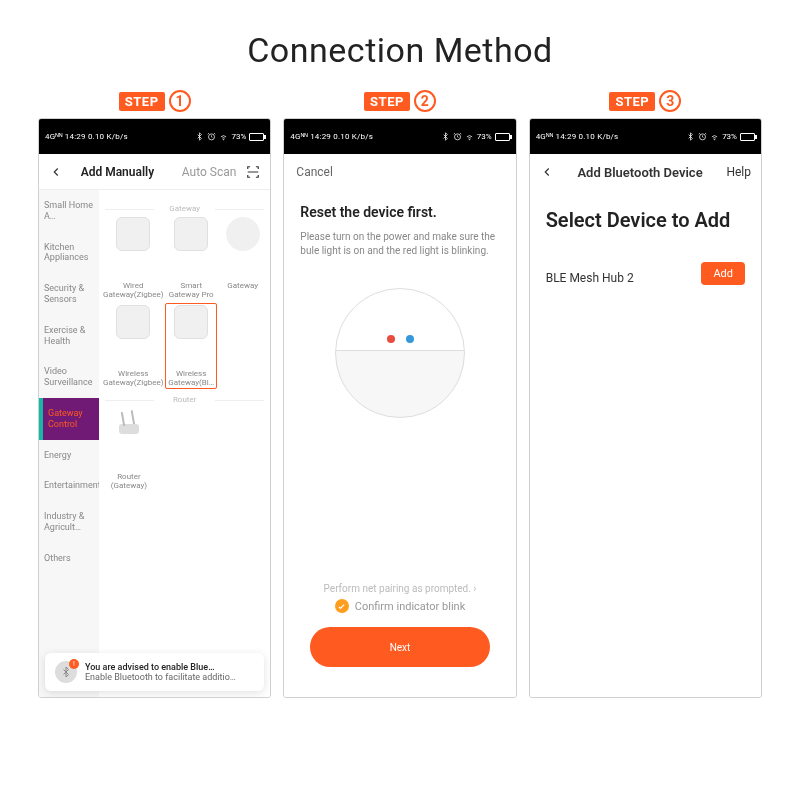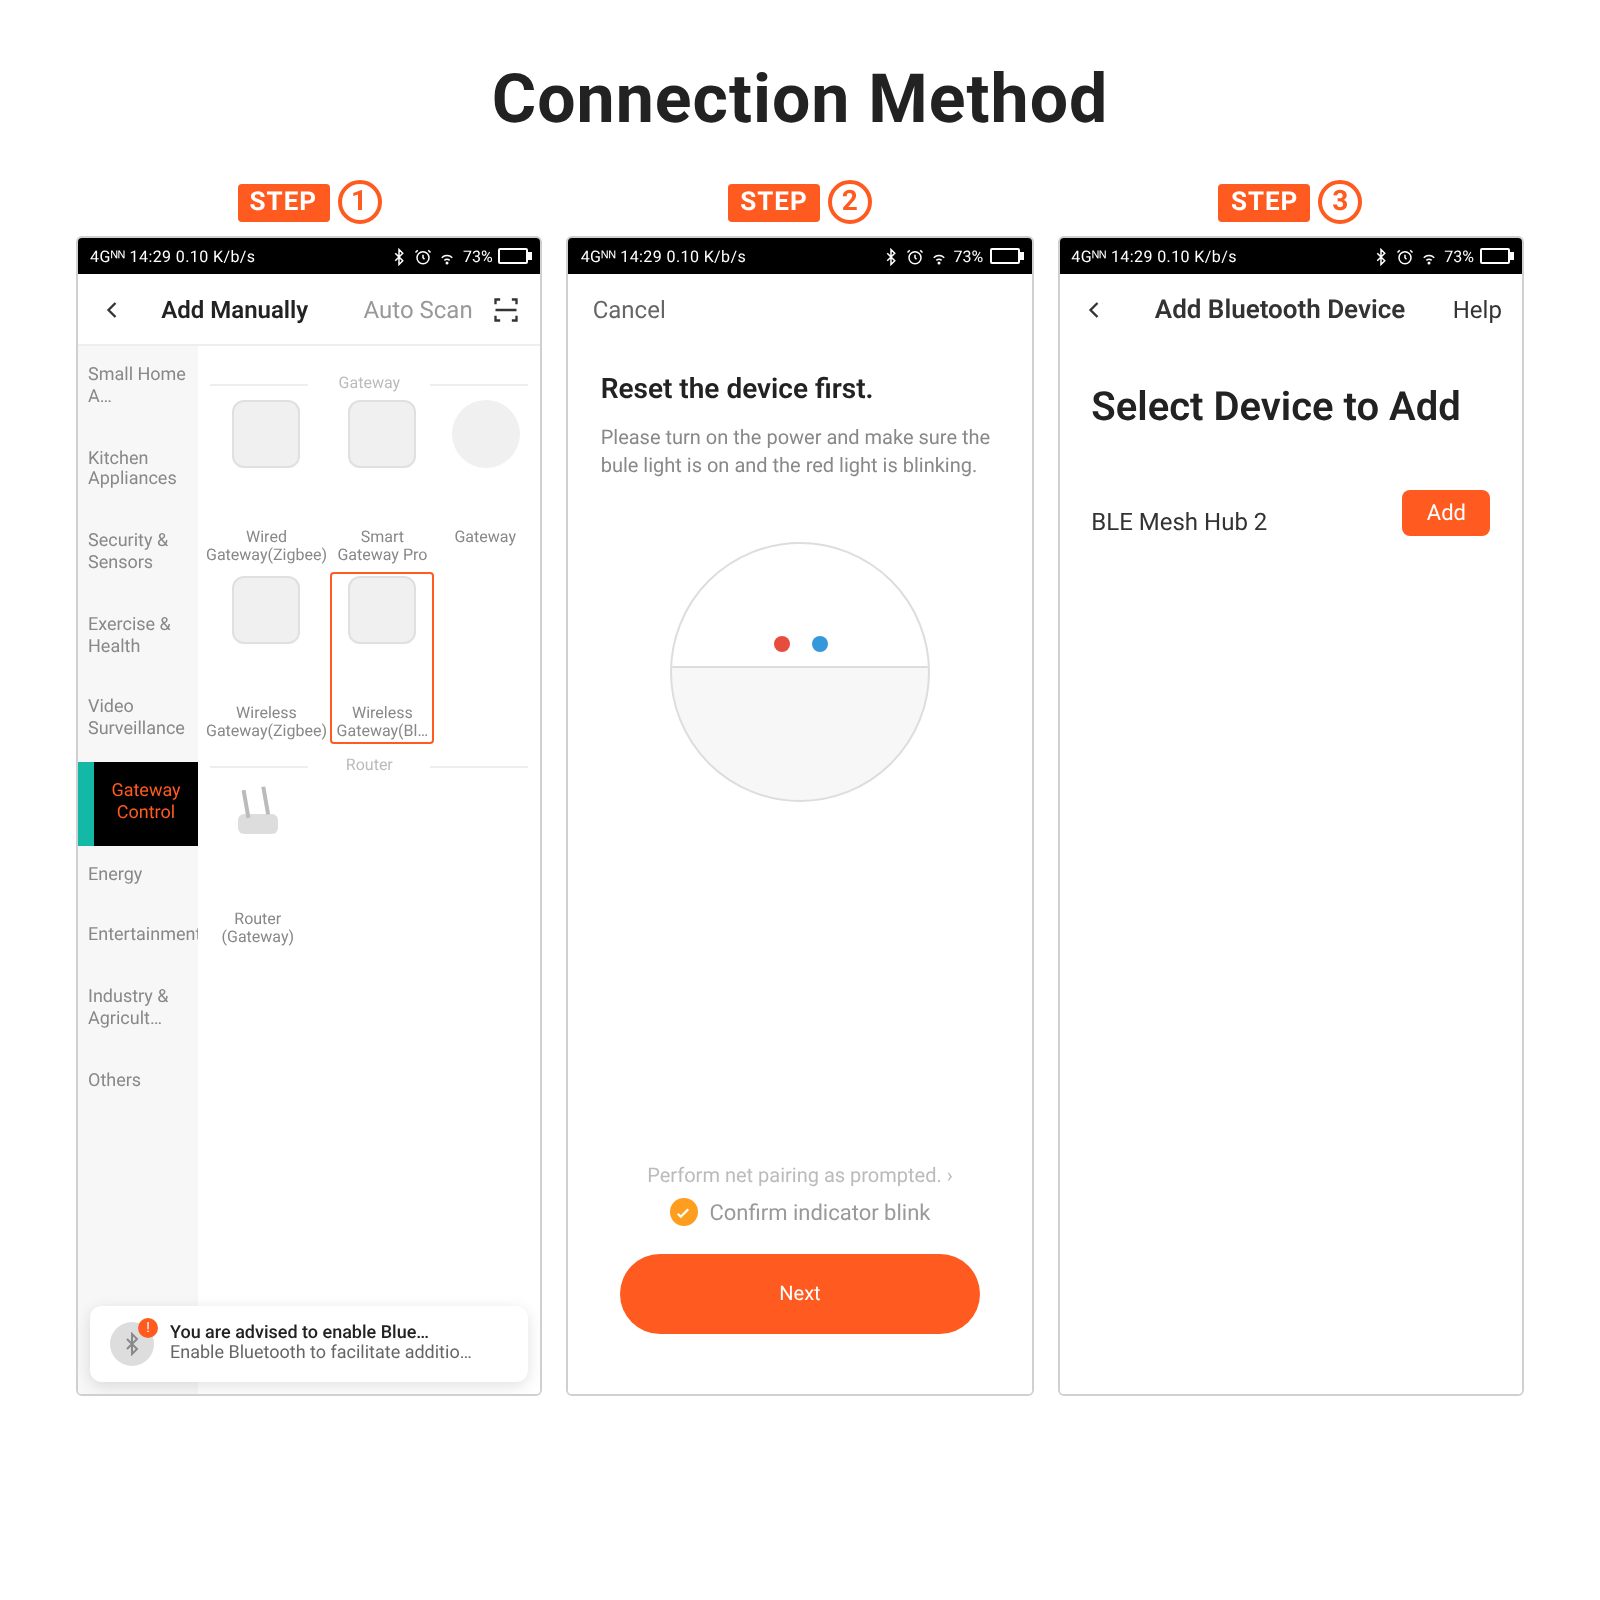--- a/index.html
+++ b/index.html
@@ -1,42 +1,42 @@
 <!DOCTYPE html>
 <html><head>
 <meta charset="utf-8">
 <style>
   *{box-sizing:border-box;margin:0;padding:0;font-family:-apple-system,BlinkMacSystemFont,"Segoe UI",Roboto,Helvetica,Arial,sans-serif;}
   body{width:800px;height:800px;background:#fff;overflow:hidden;}
-  .page-title{font-size:34px;font-weight:700;text-align:center;padding:30px 0 20px;color:#222;letter-spacing:0.5px;}
+  .page-title{font-size:34px;font-weight:400;text-align:center;padding:30px 0 20px;color:#222;letter-spacing:0.5px;}
   .steps{display:flex;justify-content:space-between;padding:0 38px 30px;gap:12px;}
   .step-col{flex:1;display:flex;flex-direction:column;align-items:center;}
   .step-badge{display:flex;align-items:center;margin-bottom:6px;}
   .step-label{background:#ff5a1f;color:#fff;font-weight:700;font-size:13px;padding:2px 6px;border-radius:2px;letter-spacing:0.5px;}
   .step-num{width:22px;height:22px;border:2px solid #ff5a1f;border-radius:50%;color:#ff5a1f;font-weight:700;font-size:14px;display:flex;align-items:center;justify-content:center;margin-left:4px;}
   .phone{width:100%;height:580px;border:1px solid #d0d0d0;border-radius:3px;background:#f9f9f9;display:flex;flex-direction:column;overflow:hidden;position:relative;}
   
-  .statusbar{height:18px;background:#000;color:#fff;display:flex;align-items:center;justify-content:space-between;padding:0 6px;font-size:8px;}
+  .statusbar{height:35px;background:#000;color:#fff;display:flex;align-items:center;justify-content:space-between;padding:0 6px;font-size:8px;}
   .sb-left{letter-spacing:0.2px;}
   .sb-right{display:flex;align-items:center;gap:3px;}
   .sb-right svg{width:9px;height:9px;}
   .batt{border:1px solid #fff;width:15px;height:8px;border-radius:1px;position:relative;}
   .batt::after{content:'';position:absolute;right:-3px;top:1px;width:2px;height:4px;background:#fff;}
   .batt-fill{height:100%;width:73%;background:#fff;}
   
   .hdr{height:36px;background:#fff;display:flex;align-items:center;padding:0 10px;font-size:12px;color:#333;border-bottom:1px solid #eee;}
   .hdr .back{flex:0 0 16px;}
   .hdr .tab-active{font-weight:600;color:#222;}
   .hdr .tab{color:#999;margin-left:12px;}
   .hdr .scan{margin-left:10px;}
   
   .s1-body{flex:1;display:flex;background:#fff;overflow:hidden;position:relative;}
   .side{width:60px;background:#f7f7f7;font-size:9px;color:#888;overflow:hidden;}
   .side-item{padding:10px 5px;text-align:left;line-height:1.2;}
-  .side-item.active{color:#ff5a1f;border-left:8px solid #14b8a6;background:#000000;text-align:center;}
+  .side-item.active{color:#ff5a1f;border-left:4px solid #14b8a6;background:#701a75;}
   .grid-area{flex:1;padding:6px 4px;font-size:8px;color:#888;overflow:hidden;}
   .grid-section-label{text-align:center;color:#bbb;font-size:8px;margin:8px 0 4px;position:relative;}
   .grid-section-label::before,.grid-section-label::after{content:'';position:absolute;top:50%;width:30%;height:1px;background:#eee;}
   .grid-section-label::before{left:2px;}
   .grid-section-label::after{right:2px;}
   .grid-row{display:flex;gap:4px;margin-bottom:6px;}
   .dev{flex:1;display:flex;flex-direction:column;align-items:center;text-align:center;gap:27px;}
   .dev-img{width:34px;height:34px;background:#eee;border-radius:4px;margin-bottom:3px;position:relative;}
   .dev-img.square{background:#f0f0f0;border:1px solid #e0e0e0;border-radius:6px;}
   .dev-img.router{background:transparent;}

